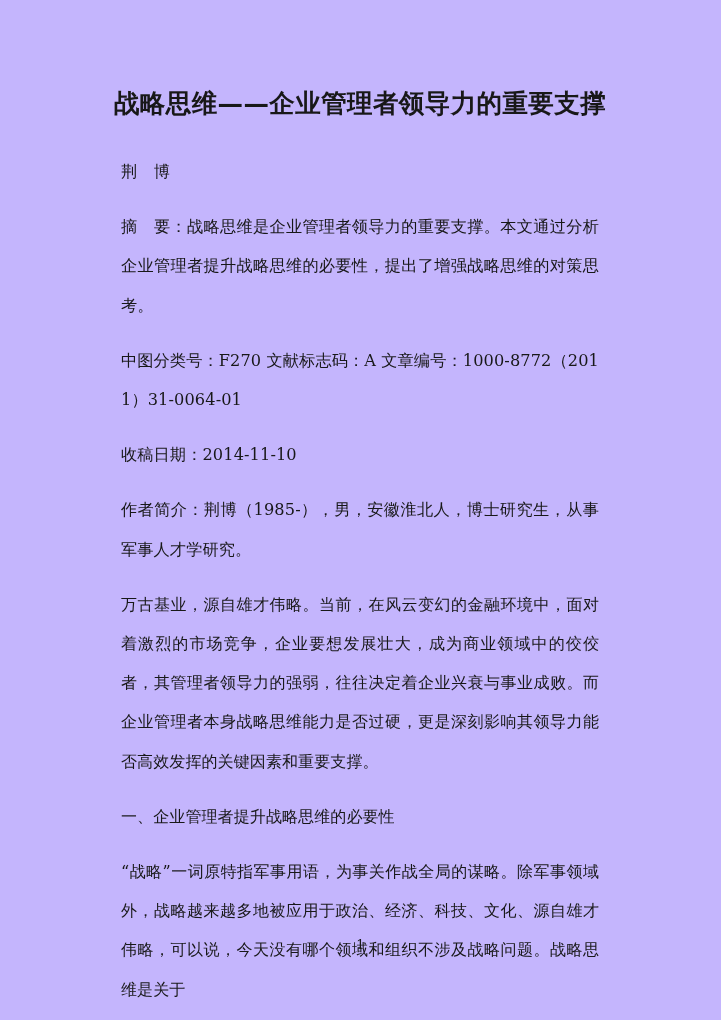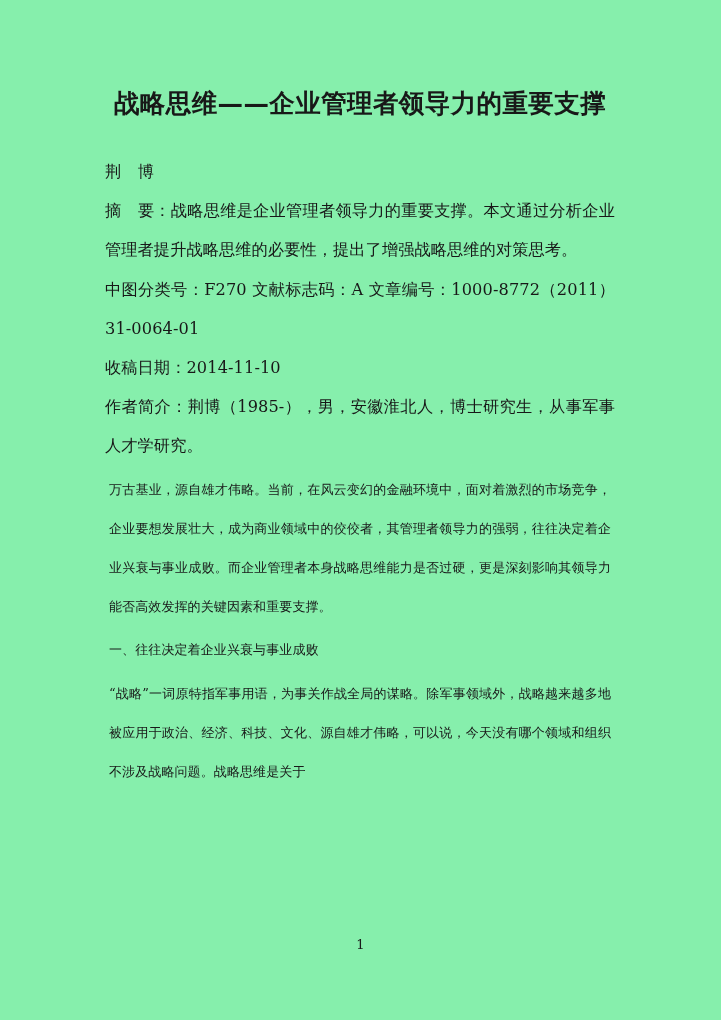--- a/index.html
+++ b/index.html
@@ -13,21 +13,21 @@
     position: relative;
     overflow: hidden;
     font-family: "DejaVu Serif", "Liberation Serif", serif;
     color: #181818;
     -webkit-font-smoothing: antialiased;
   }
 
   .page {
     position: absolute;
     inset: 0;
-    background: #86efac;
+    background: #c4b5fd;
   }
 
   
   .content {
     position: absolute;
     left: 105px;
     top: 0;
     width: 510px;
   }
 
@@ -44,36 +44,36 @@
 
   .meta-block {
     margin-top: 30px;
   }
 
   .line {
     font-size: 16.2px;
     line-height: 39.2px;
     text-align: justify;
     text-justify: inter-ideograph;
-    margin: 0;
+    margin: 16px;
     white-space: pre-wrap;
     word-break: break-all;
     letter-spacing: 0.1px;
   }
 
   .line.author {
     letter-spacing: 0.2px;
   }
 
   .para {
-    font-size: 13px;
+    font-size: 16px;
     line-height: 39.2px;
     text-align: justify;
     text-justify: inter-ideograph;
-    margin: 4px;
+    margin: 16px;
     word-break: break-all;
     letter-spacing: 0.1px;
   }
 
   .page-number {
     position: absolute;
     left: 0;
     right: 0;
     top: 936px;
     text-align: center;
@@ -105,21 +105,21 @@
       <p class="line">收稿日期：2014-11-10</p>
 
       <p class="line">作者简介：荆博（1985-），男，安徽淮北人，博士研究生，从事军事人才学研究。</p>
 
     </div>
 
     <div class="body-block">
 
       <p class="para">万古基业，源自雄才伟略。当前，在风云变幻的金融环境中，面对着激烈的市场竞争，企业要想发展壮大，成为商业领域中的佼佼者，其管理者领导力的强弱，往往决定着企业兴衰与事业成败。而企业管理者本身战略思维能力是否过硬，更是深刻影响其领导力能否高效发挥的关键因素和重要支撑。</p>
 
-      <p class="para">一、往往决定着企业兴衰与事业成败</p>
+      <p class="para">一、企业管理者提升战略思维的必要性</p>
 
       <p class="para">“战略”一词原特指军事用语，为事关作战全局的谋略。除军事领域外，战略越来越多地被应用于政治、经济、科技、文化、源自雄才伟略，可以说，今天没有哪个领域和组织不涉及战略问题。战略思维是关于</p>
 
     </div>
 
   </div>
 
   <div class="page-number">1</div>
 
 </div>

